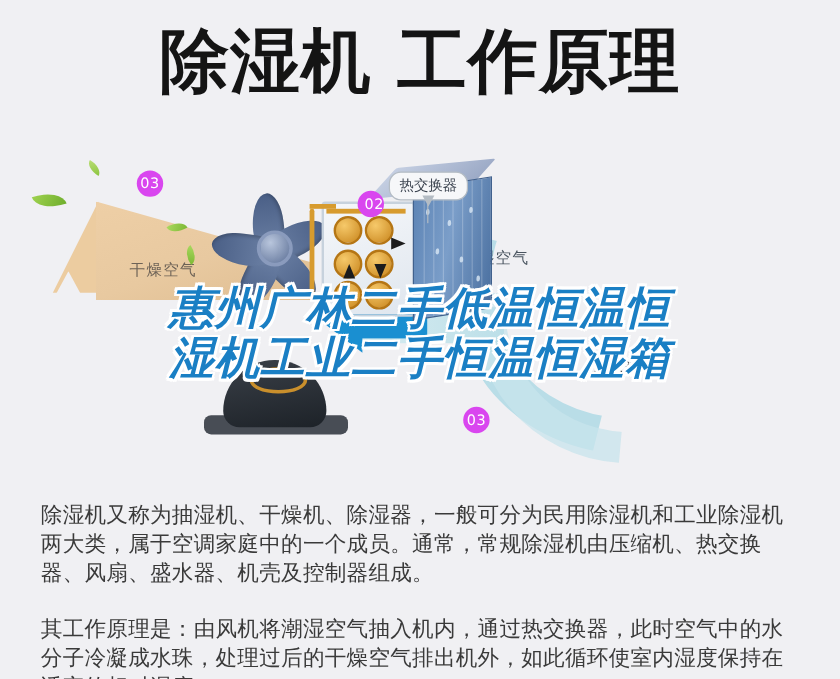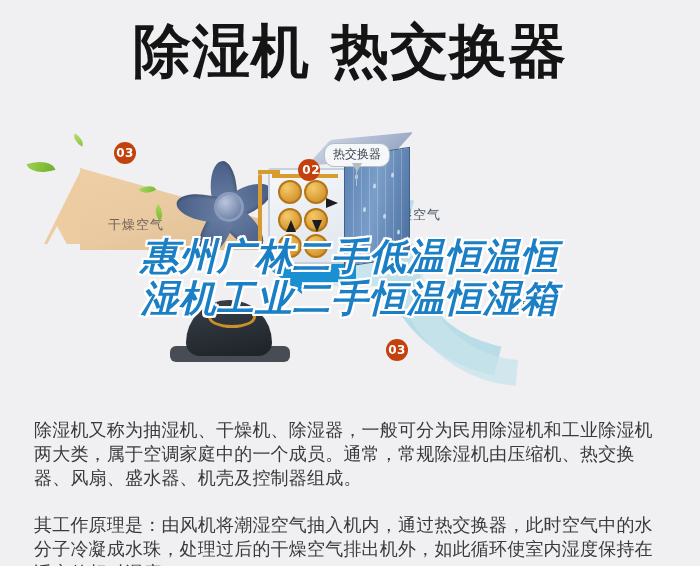--- a/index.html
+++ b/index.html
@@ -290,24 +290,24 @@
     background: #2a3038;
     border-radius: 6px;
     opacity: .85;
   }
 
   
   .badge {
     position: absolute;
     width: 22px; height: 22px;
     border-radius: 50%;
-    background: #c2410c;
+    background: #d946ef;
     color: #fff;
     font-size: 12px;
-    font-weight: 700;
+    font-weight: 400;
     line-height: 22px;
     text-align: center;
     letter-spacing: .5px;
   }
   .badge.b-01 { left: 367px; top: 64px; }
   .badge.b-02 { left: 298px; top: 51px; text-align: right; }
   .badge.b-03 { left: 114px; top: 34px; }
   .badge.b-03b{ left: 386px; top: 231px; }
 
   .callout {
@@ -388,21 +388,21 @@
     color: #3a3a3a;
     letter-spacing: .2px;
   }
   .body-copy p { margin: 0 0 14px 0; }
   .body-copy p:last-child { margin-bottom: 0; margin-top: 23px; }
 </style>
 </head>
 <body>
 
 <div class="title-wrap">
-  <span class="title-text">除湿机 热交换器</span>
+  <span class="title-text">除湿机 工作原理</span>
 </div>
 
 <div class="stage">
 
   <div class="humid-curve"></div>
   <div class="humid-curve2"></div>
   <div class="humid-tail"></div>
   <div class="humid-arrowbar"></div>
   <div class="humid-arrowhead"></div>
   <div class="badge b-01">01</div>

